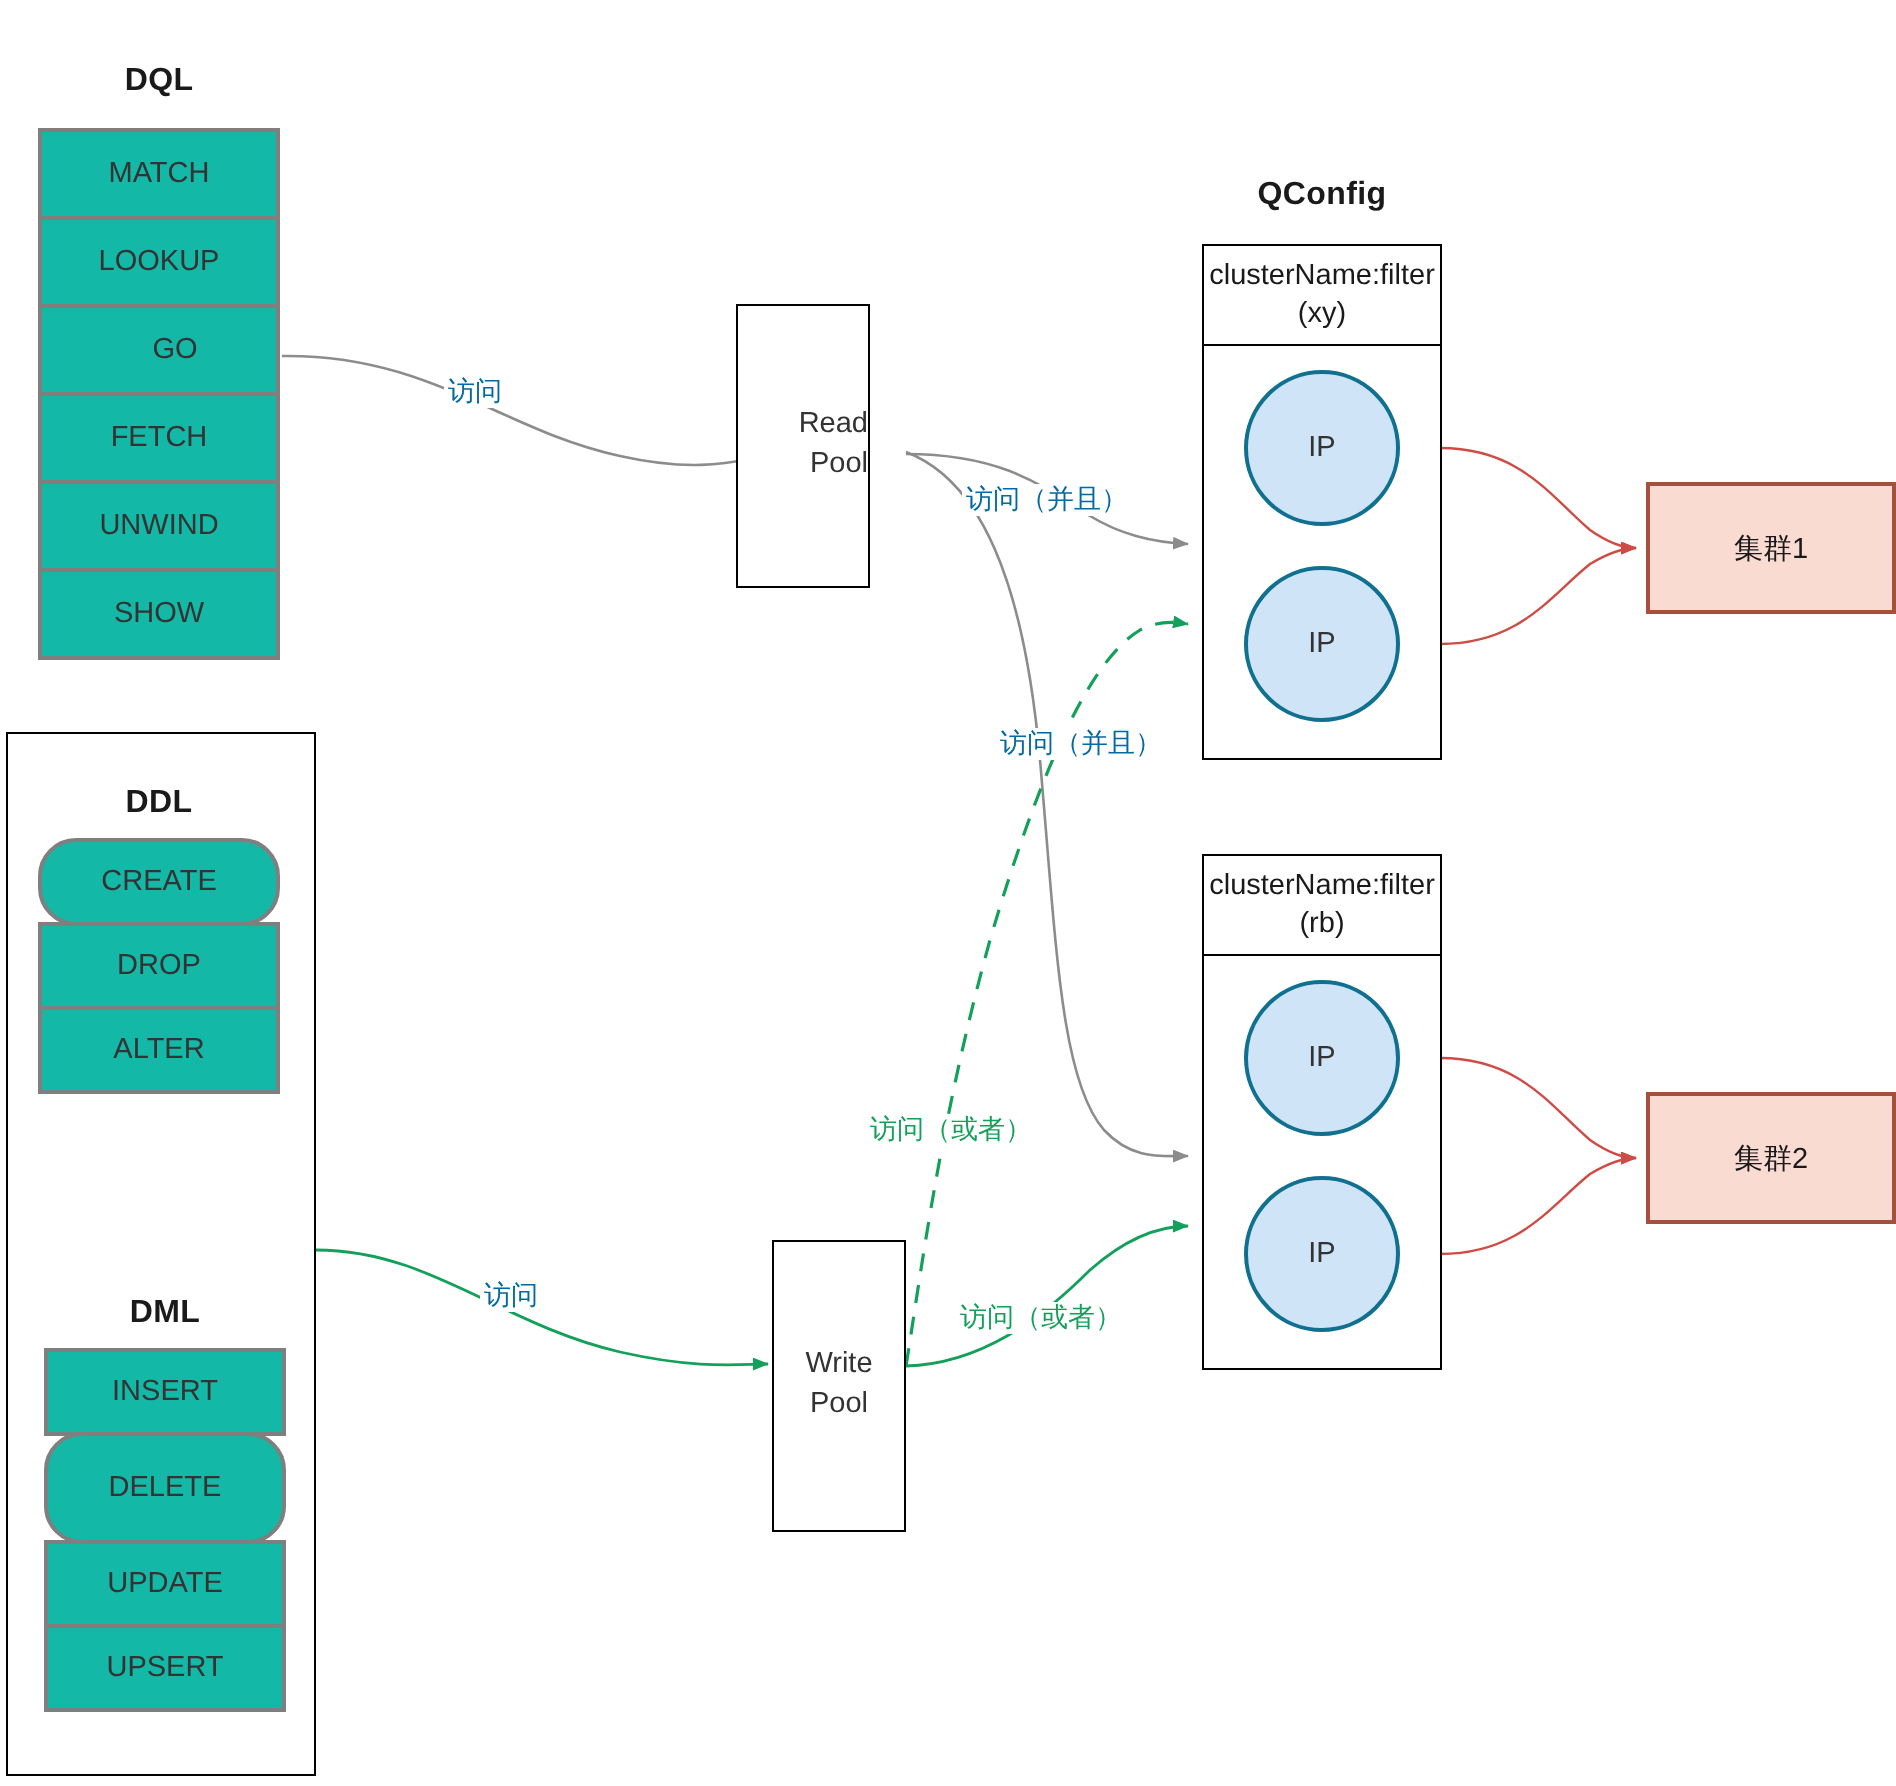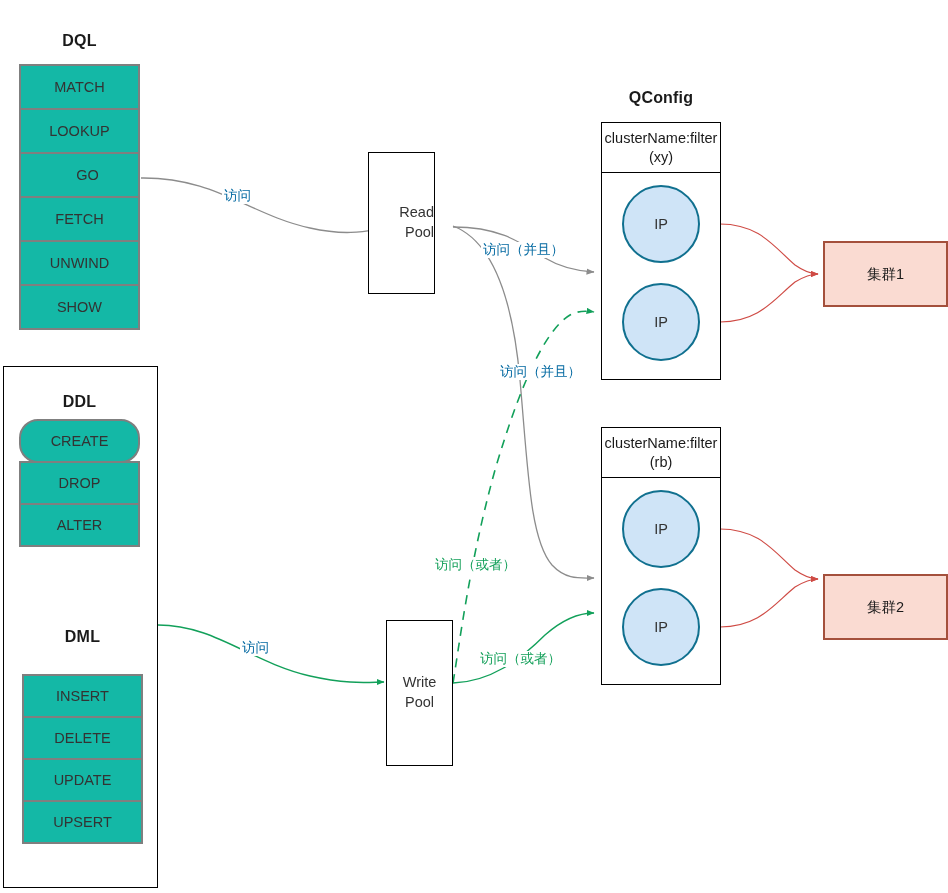--- a/index.html
+++ b/index.html
@@ -177,25 +177,25 @@
   <div class="outer-box" style="left:3px; top:366px; width:155px; height:522px;"></div>
 
   <div class="group-title" style="left:19px; top:393px; width:121px;">DDL</div>
 
   <div class="stack" style="left:19px; top:419px; width:121px;">
     <div class="stack-cell" style="height:44px;border-radius:19px;">CREATE</div>
     <div class="stack-cell" style="height:44px;">DROP</div>
     <div class="stack-cell" style="height:44px;">ALTER</div>
   </div>
 
-  <div class="group-title" style="left:22px; top:628px; width:121px;text-align:center;">DML</div>
+  <div class="group-title" style="left:22px; top:648px; width:121px;text-align:center;">DML</div>
 
   <div class="stack" style="left:22px; top:674px; width:121px;">
     <div class="stack-cell" style="height:44px;">INSERT</div>
-    <div class="stack-cell" style="height:44px;">DELETE</div>
+    <div class="stack-cell" style="height:56px;border-radius:19px;">DELETE</div>
     <div class="stack-cell" style="height:44px;">UPDATE</div>
     <div class="stack-cell" style="height:44px;">UPSERT</div>
   </div>
 
   <div class="pool-box" style="left:368px; top:152px; width:67px; height:142px;align-items:flex-end;">
     <span>Read</span>
     <span>Pool</span>
   </div>
 
   <div class="pool-box" style="left:386px; top:620px; width:67px; height:146px;">
@@ -227,21 +227,21 @@
   <div class="ip-circle" style="left:622px; top:490px;">
     <span>IP</span>
   </div>
   <div class="ip-circle" style="left:622px; top:588px;">
     <span>IP</span>
   </div>
 
   <div class="cluster-box" style="left:823px; top:241px; width:125px; height:66px;">
     <span>集群1</span>
   </div>
-  <div class="cluster-box" style="left:823px; top:574px; width:125px; height:66px;">
+  <div class="cluster-box" style="left:823px; top:546px; width:125px; height:66px;">
     <span>集群2</span>
   </div>
 
   <div class="edge-label label-gray" style="left:222px; top:188px;">访问</div>
 
   <div class="edge-label label-gray" style="left:481px; top:242px;">访问（并且）</div>
 
   <div class="edge-label label-gray" style="left:498px; top:364px;">访问（并且）</div>
 
   <div class="edge-label label-gray" style="left:240px; top:640px;">访问</div>

